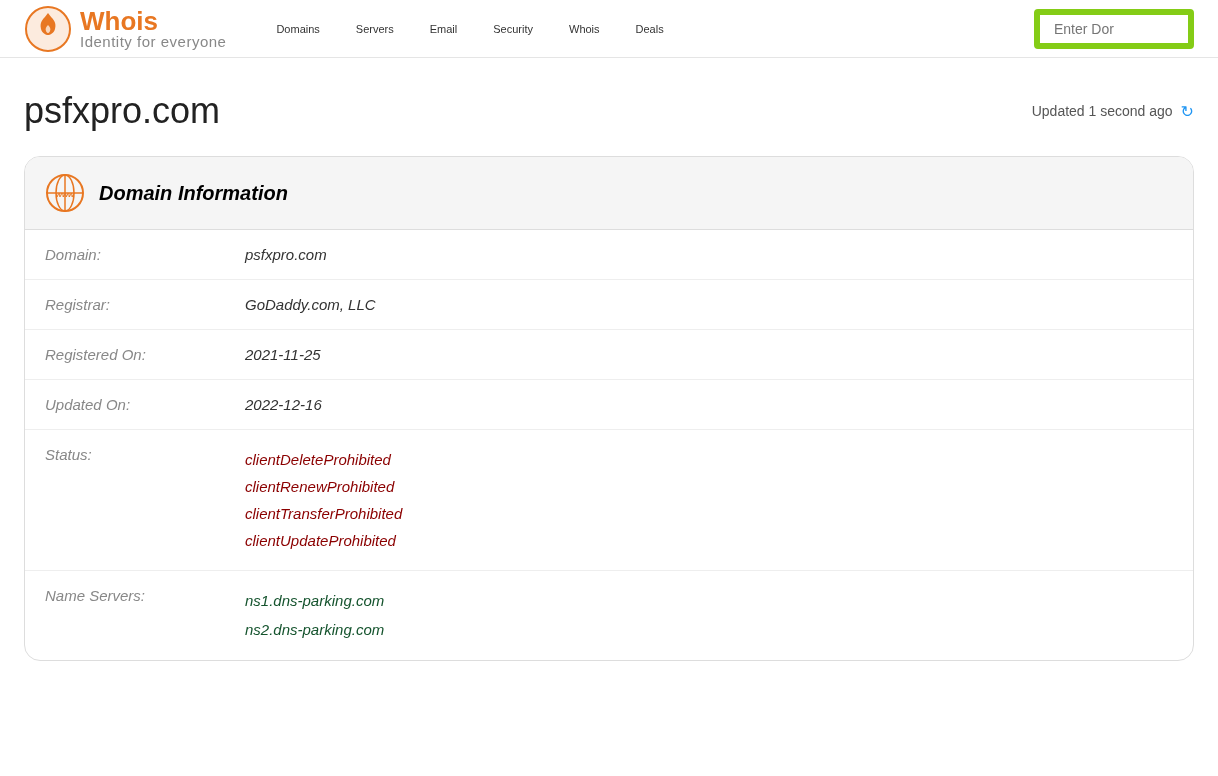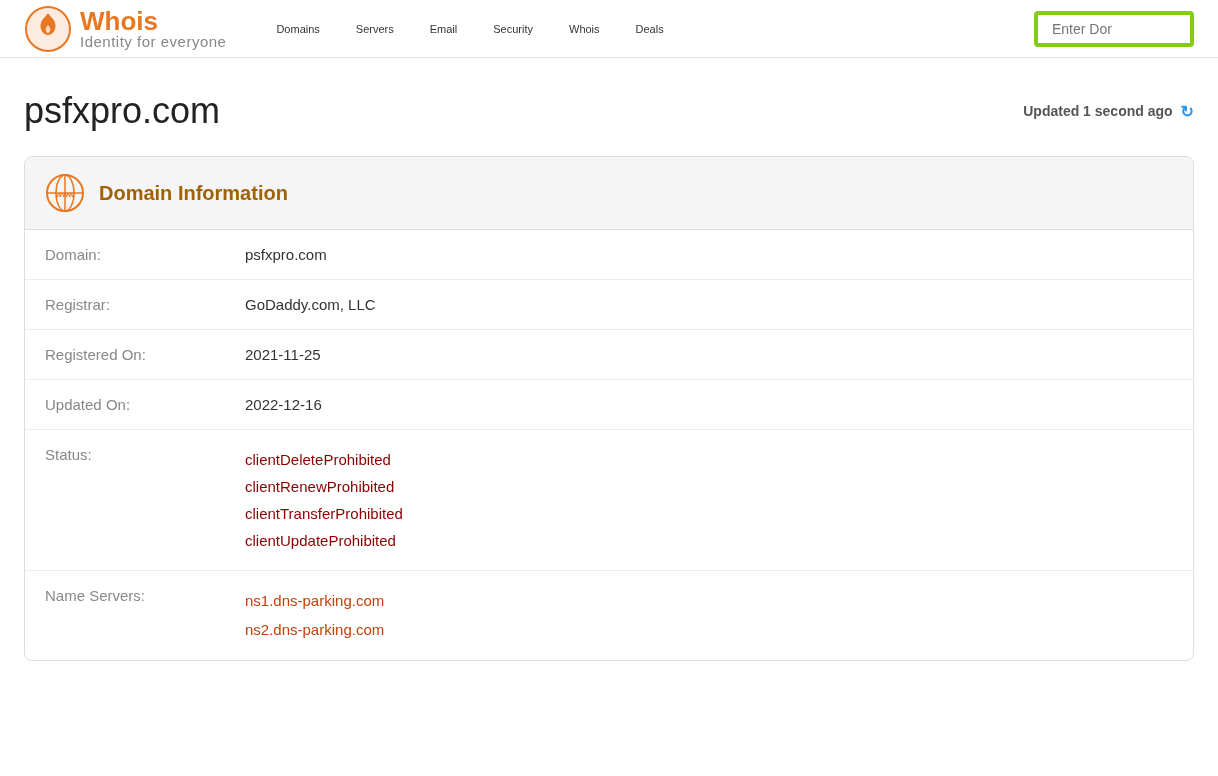--- a/index.html
+++ b/index.html
@@ -51,21 +51,21 @@
       height: 58px;
       display: flex;
       align-items: center;
       font-size: 11px;
       color: #333;
       cursor: pointer;
       text-decoration: none;
       white-space: nowrap;
     }
     .search-box {
-      border: 4px solid #84cc16;
+      border: 6px solid #84cc16;
       border-radius: 4px;
       padding: 6px 14px;
       font-size: 14px;
       color: #aaa;
       width: 160px;
       outline: none;
     }
 
     
     .main-content {
@@ -83,51 +83,51 @@
       font-size: 36px;
       font-weight: 400;
       color: #222;
     }
     .updated-info {
       display: flex;
       align-items: center;
       gap: 8px;
       font-size: 14px;
       color: #555;
-      font-weight: bold;
     }
     .refresh-icon {
       color: #2196f3;
       font-size: 16px;
       cursor: pointer;
     }
 
     
     .info-card {
       border: 1px solid #ddd;
-      border-radius: 8px;
+      border-radius: 16px;
       overflow: hidden;
       background: #fff;
+      font-style: italic;
     }
     .card-header {
       display: flex;
       align-items: center;
       gap: 14px;
       padding: 16px 20px;
       background: #f5f5f5;
       border-bottom: 1px solid #ddd;
     }
     .www-icon {
       width: 40px;
       height: 40px;
     }
     .card-title {
       font-size: 20px;
       font-weight: 700;
-      color: #a16207;
+      color: #000000;
     }
     .info-table {
       width: 100%;
       border-collapse: collapse;
     }
     .info-table tr {
       border-bottom: 1px solid #eee;
     }
     .info-table tr:last-child {
       border-bottom: none;
@@ -147,21 +147,21 @@
       font-size: 15px;
     }
     .status-item {
       color: #8b0000;
       display: block;
       line-height: 1.8;
     }
     .nameserver-item {
       display: block;
       line-height: 1.9;
-      color: #c2410c;
+      color: #14532d;
     }
   </style>
 </head>
 <body>
 
 <header class="header">
   <a class="logo-area" href="#">
 
     <svg class="logo-icon" viewBox="0 0 48 48" xmlns="http://www.w3.org/2000/svg">
       <circle cx="24" cy="24" r="22" fill="#e87722" opacity="0.15"></circle>

